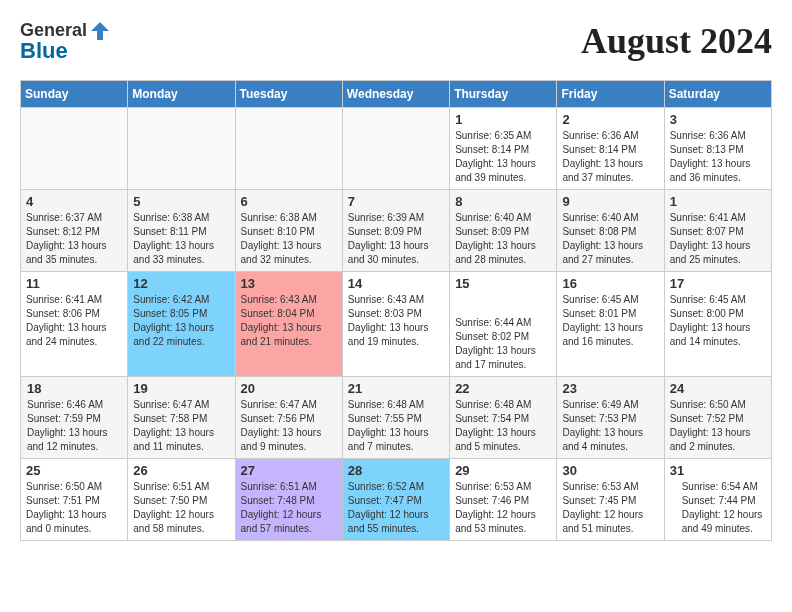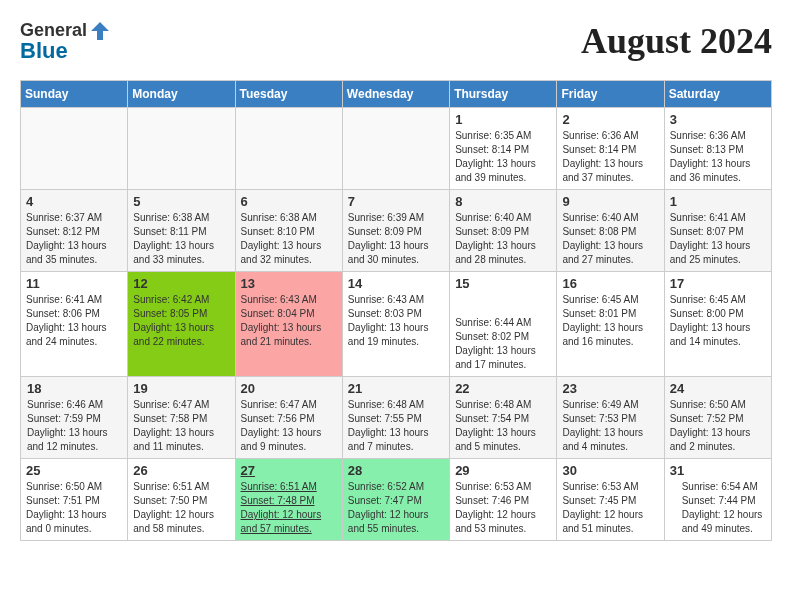--- a/index.html
+++ b/index.html
@@ -182,21 +182,21 @@
         </td>
       </tr>
       <tr style="background: rgb(255, 255, 255);">
         <td style="background: rgb(255, 255, 255); margin-left: 9px;">
           <span class="day-num">11</span>
           <div class="day-detail" style="white-space: pre-line;">Sunrise: 6:41 AM
 Sunset: 8:06 PM
 Daylight: 13 hours
 and 24 minutes.</div>
         </td>
-        <td style="background: #84cc16; margin-top: 14px;">
+        <td style="background: #7dd3fc; margin-top: 14px;">
           <span class="day-num">12</span>
           <div class="day-detail" style="white-space: pre-line;">Sunrise: 6:42 AM
 Sunset: 8:05 PM
 Daylight: 13 hours
 and 22 minutes.</div>
         </td>
         <td style="background: #fca5a5;">
           <span class="day-num">13</span>
           <div class="day-detail" style="white-space: pre-line;">Sunrise: 6:43 AM
 Sunset: 8:04 PM
@@ -291,28 +291,28 @@
 Daylight: 13 hours
 and 0 minutes.</div>
         </td>
         <td style="background: rgb(255, 255, 255);">
           <span class="day-num">26</span>
           <div class="day-detail" style="white-space: pre-line;">Sunrise: 6:51 AM
 Sunset: 7:50 PM
 Daylight: 12 hours
 and 58 minutes.</div>
         </td>
-        <td style="background: #86efac; text-decoration: underline;">
+        <td style="background: #c4b5fd;">
           <span class="day-num">27</span>
           <div class="day-detail" style="white-space: pre-line;">Sunrise: 6:51 AM
 Sunset: 7:48 PM
 Daylight: 12 hours
 and 57 minutes.</div>
         </td>
-        <td style="background: #86efac;">
+        <td style="background: #7dd3fc;">
           <span class="day-num">28</span>
           <div class="day-detail" style="white-space: pre-line;">Sunrise: 6:52 AM
 Sunset: 7:47 PM
 Daylight: 12 hours
 and 55 minutes.</div>
         </td>
         <td style="background: rgb(255, 255, 255);">
           <span class="day-num">29</span>
           <div class="day-detail" style="white-space: pre-line;">Sunrise: 6:53 AM
 Sunset: 7:46 PM

